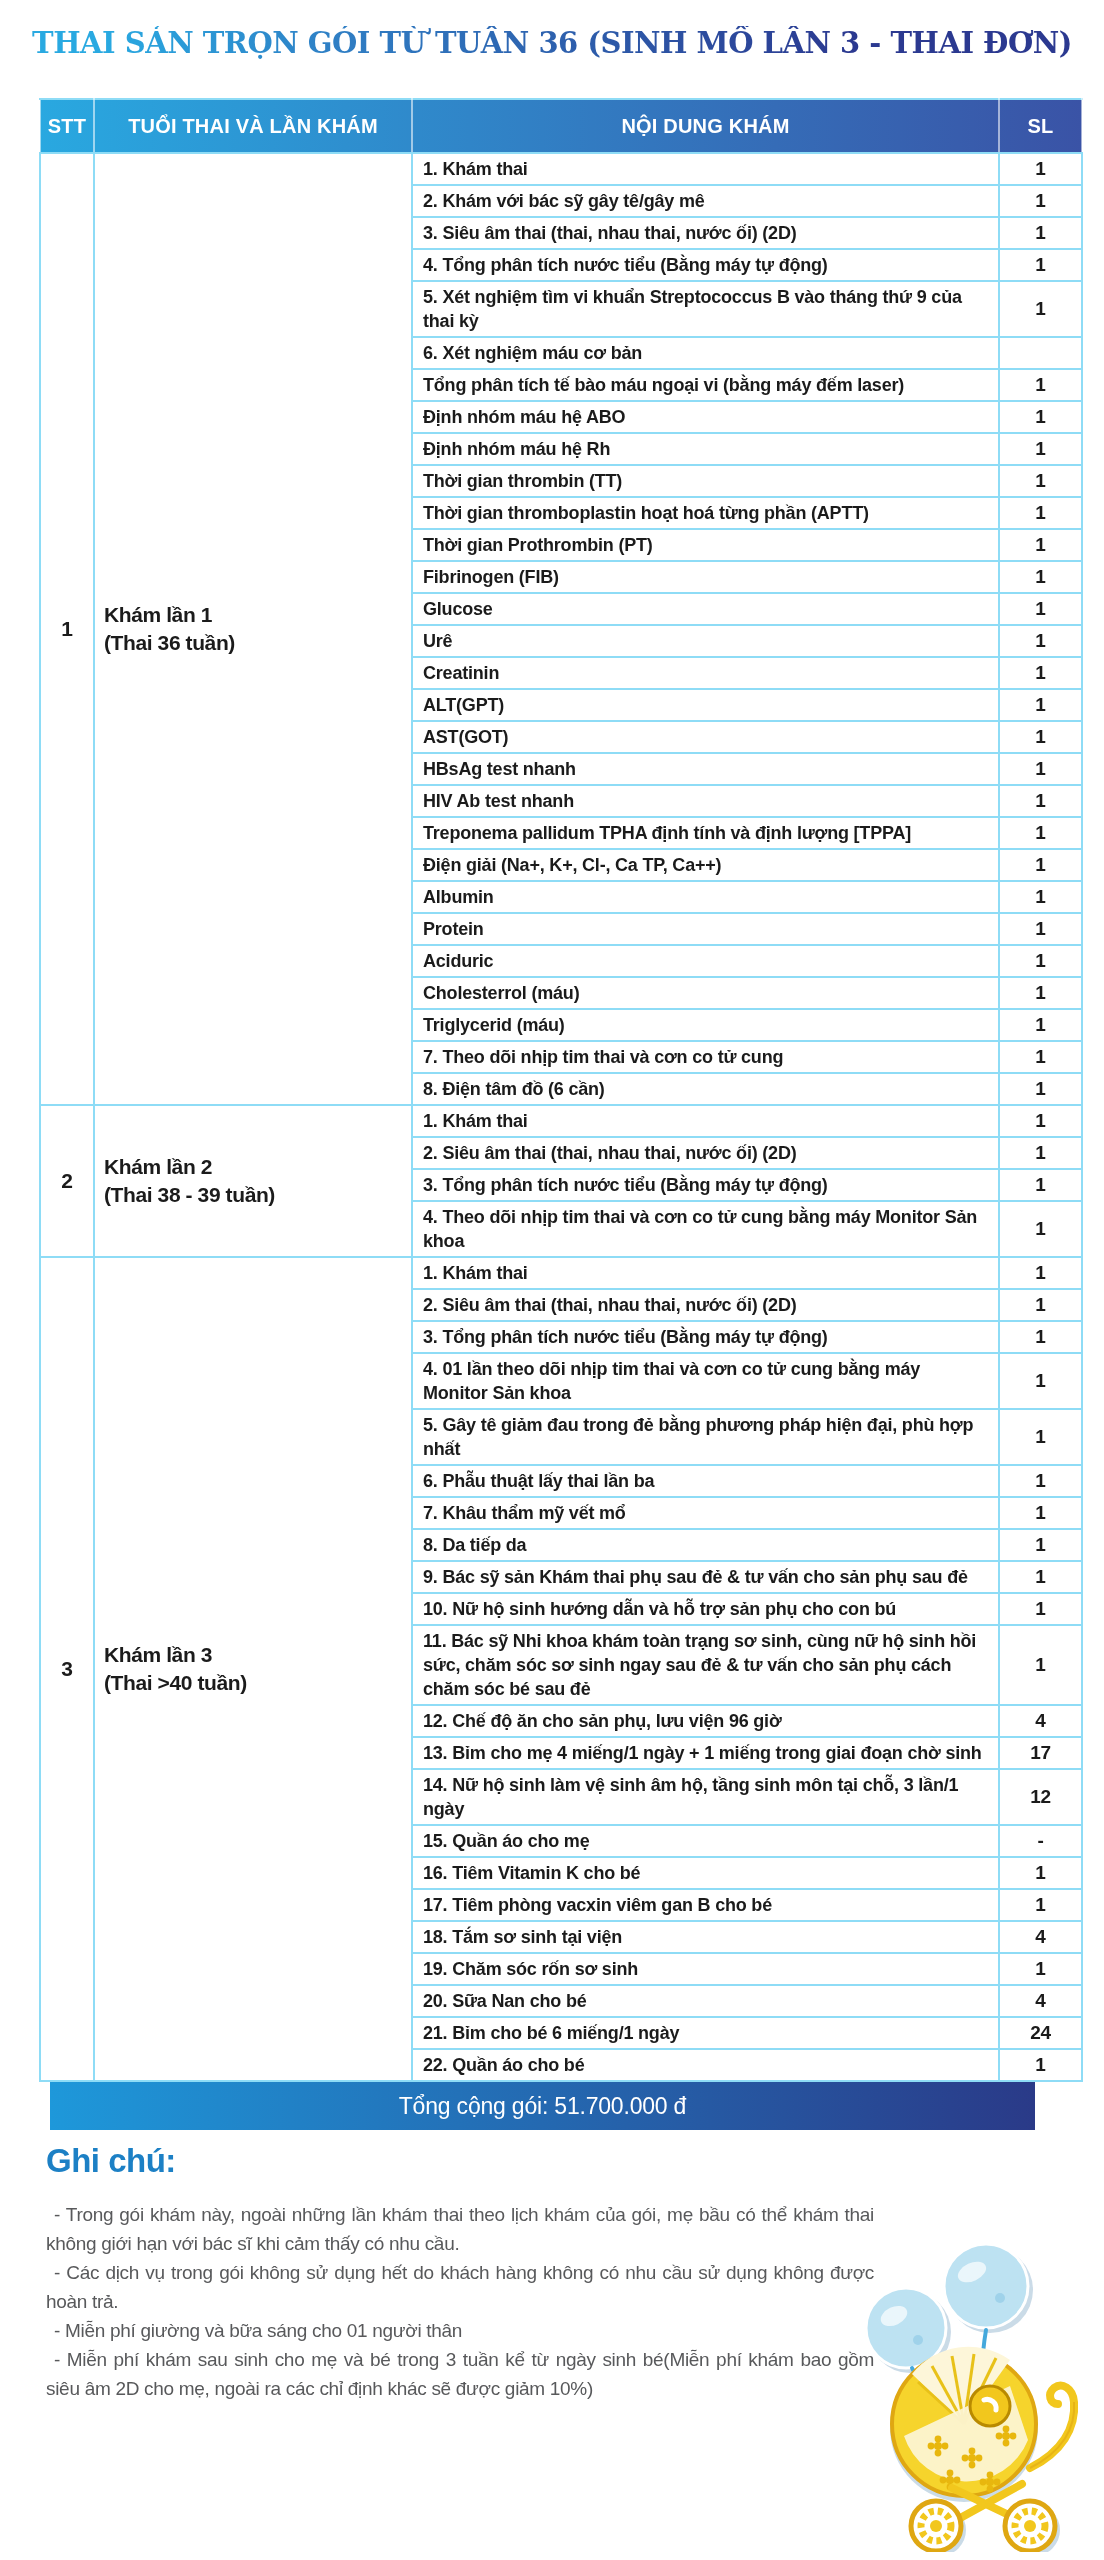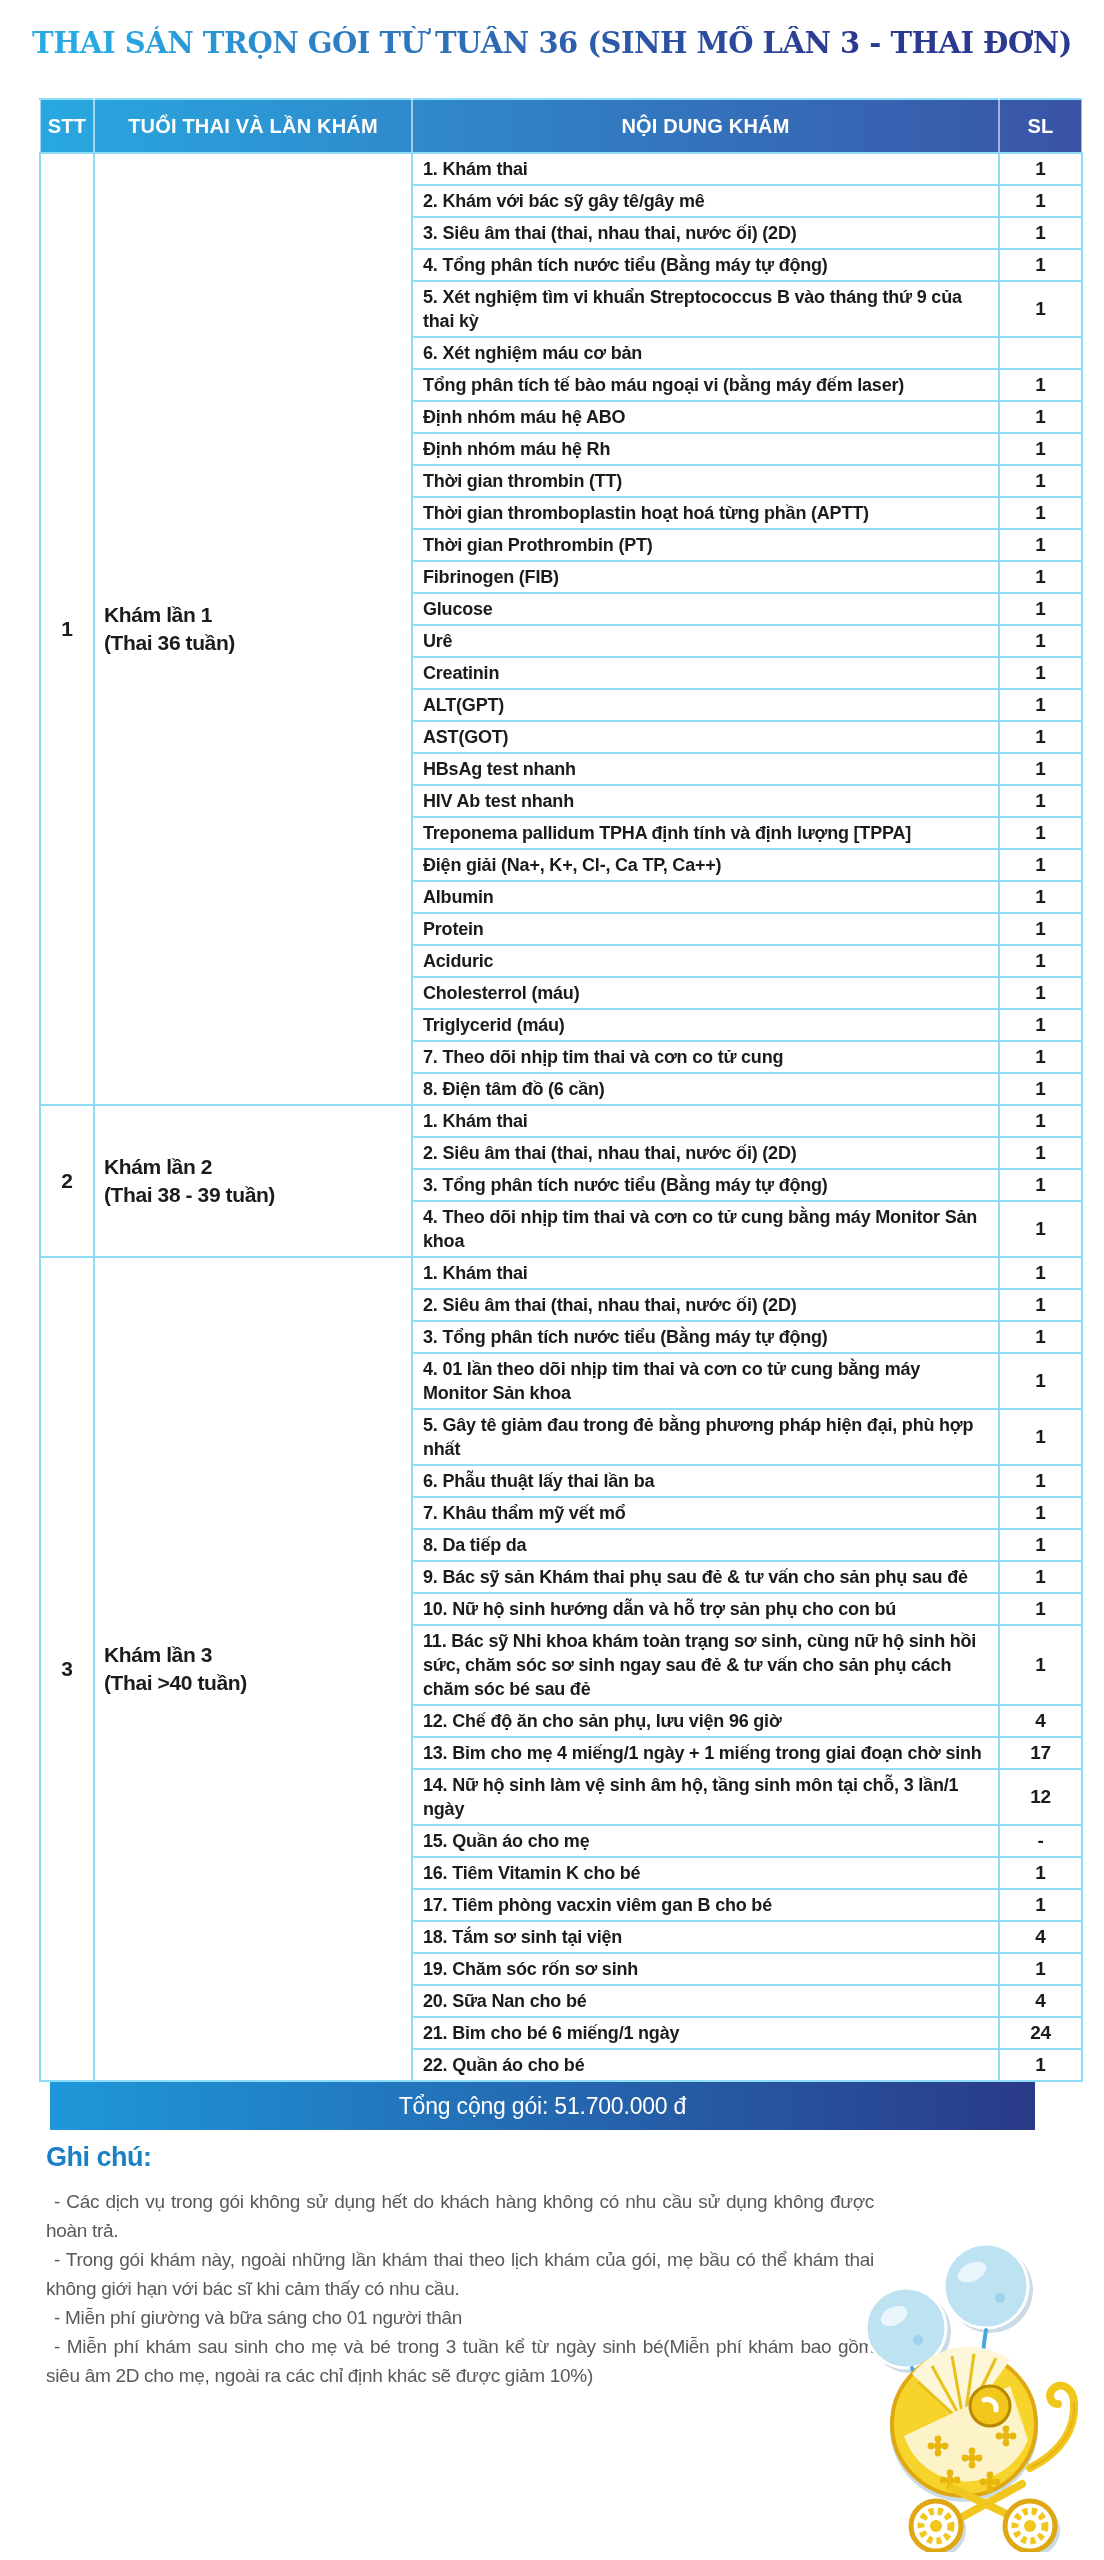--- a/index.html
+++ b/index.html
@@ -50,21 +50,21 @@
   td.visit{padding:4px 4px 4px 9px;font-size:21px;line-height:28px;letter-spacing:-0.4px;}
   td.content{padding:3px 10px;line-height:24px;height:32px;}
   td.sl{text-align:center;font-size:19px;}
   .total-band{
     width:985px;height:48px;margin:0 0 0 50px;
     background:linear-gradient(90deg,var(--band-start),var(--band-end));
     color:#ffffff;font-size:23px;font-weight:normal;
     text-align:center;line-height:48px;letter-spacing:-0.2px;
   }
   .notes{margin:12px 0 0 46px;width:828px;}
-  .notes-title{color:var(--notes-title);font-size:27px;font-weight:bold;margin-bottom:14px;letter-spacing:-0.5px;}
+  .notes-title{color:var(--notes-title);font-size:33px;font-weight:bold;margin-bottom:20px;letter-spacing:-0.5px;}
   .notes-body p{
     margin:0;color:var(--note-text);font-size:19px;line-height:29px;
     letter-spacing:-0.3px;text-align:justify;text-indent:8px;
   }
   .stroller{position:absolute;right:8px;bottom:8px;}
 </style>
 </head>
 <body>
 
 <h1 class="title">THAI SẢN TRỌN GÓI TỪ TUẦN 36 (SINH MỔ LẦN 3 - THAI ĐƠN)</h1>
@@ -317,22 +317,22 @@
     </tbody>
 </table>
 
 <div class="total-band">
   <span>Tổng cộng gói: 51.700.000 đ</span>
 </div>
 
 <div class="notes">
   <div class="notes-title">Ghi chú:</div>
   <div class="notes-body" id="notes-body">
+      <p>- Trong gói khám này, ngoài những lần khám thai theo lịch khám của gói, mẹ bầu có thể khám thai không giới hạn với bác sĩ khi cảm thấy có nhu cầu.</p>
       <p>- Các dịch vụ trong gói không sử dụng hết do khách hàng không có nhu cầu sử dụng không được hoàn trả.</p>
-      <p>- Trong gói khám này, ngoài những lần khám thai theo lịch khám của gói, mẹ bầu có thể khám thai không giới hạn với bác sĩ khi cảm thấy có nhu cầu.</p>
       <p>- Miễn phí giường và bữa sáng cho 01 người thân</p>
       <p>- Miễn phí khám sau sinh cho mẹ và bé trong 3 tuần kể từ ngày sinh bé(Miễn phí khám bao gồm siêu âm 2D cho mẹ, ngoài ra các chỉ định khác sẽ được giảm 10%)</p>
     </div>
 </div>
 
 <svg class="stroller" width="236" height="316" viewBox="0 0 236 316" xmlns="http://www.w3.org/2000/svg">
 
   <g fill="#b9cfe0" opacity="0.75">
     <circle cx="50" cy="96" r="41"></circle>
     <circle cx="130" cy="54" r="43"></circle>

